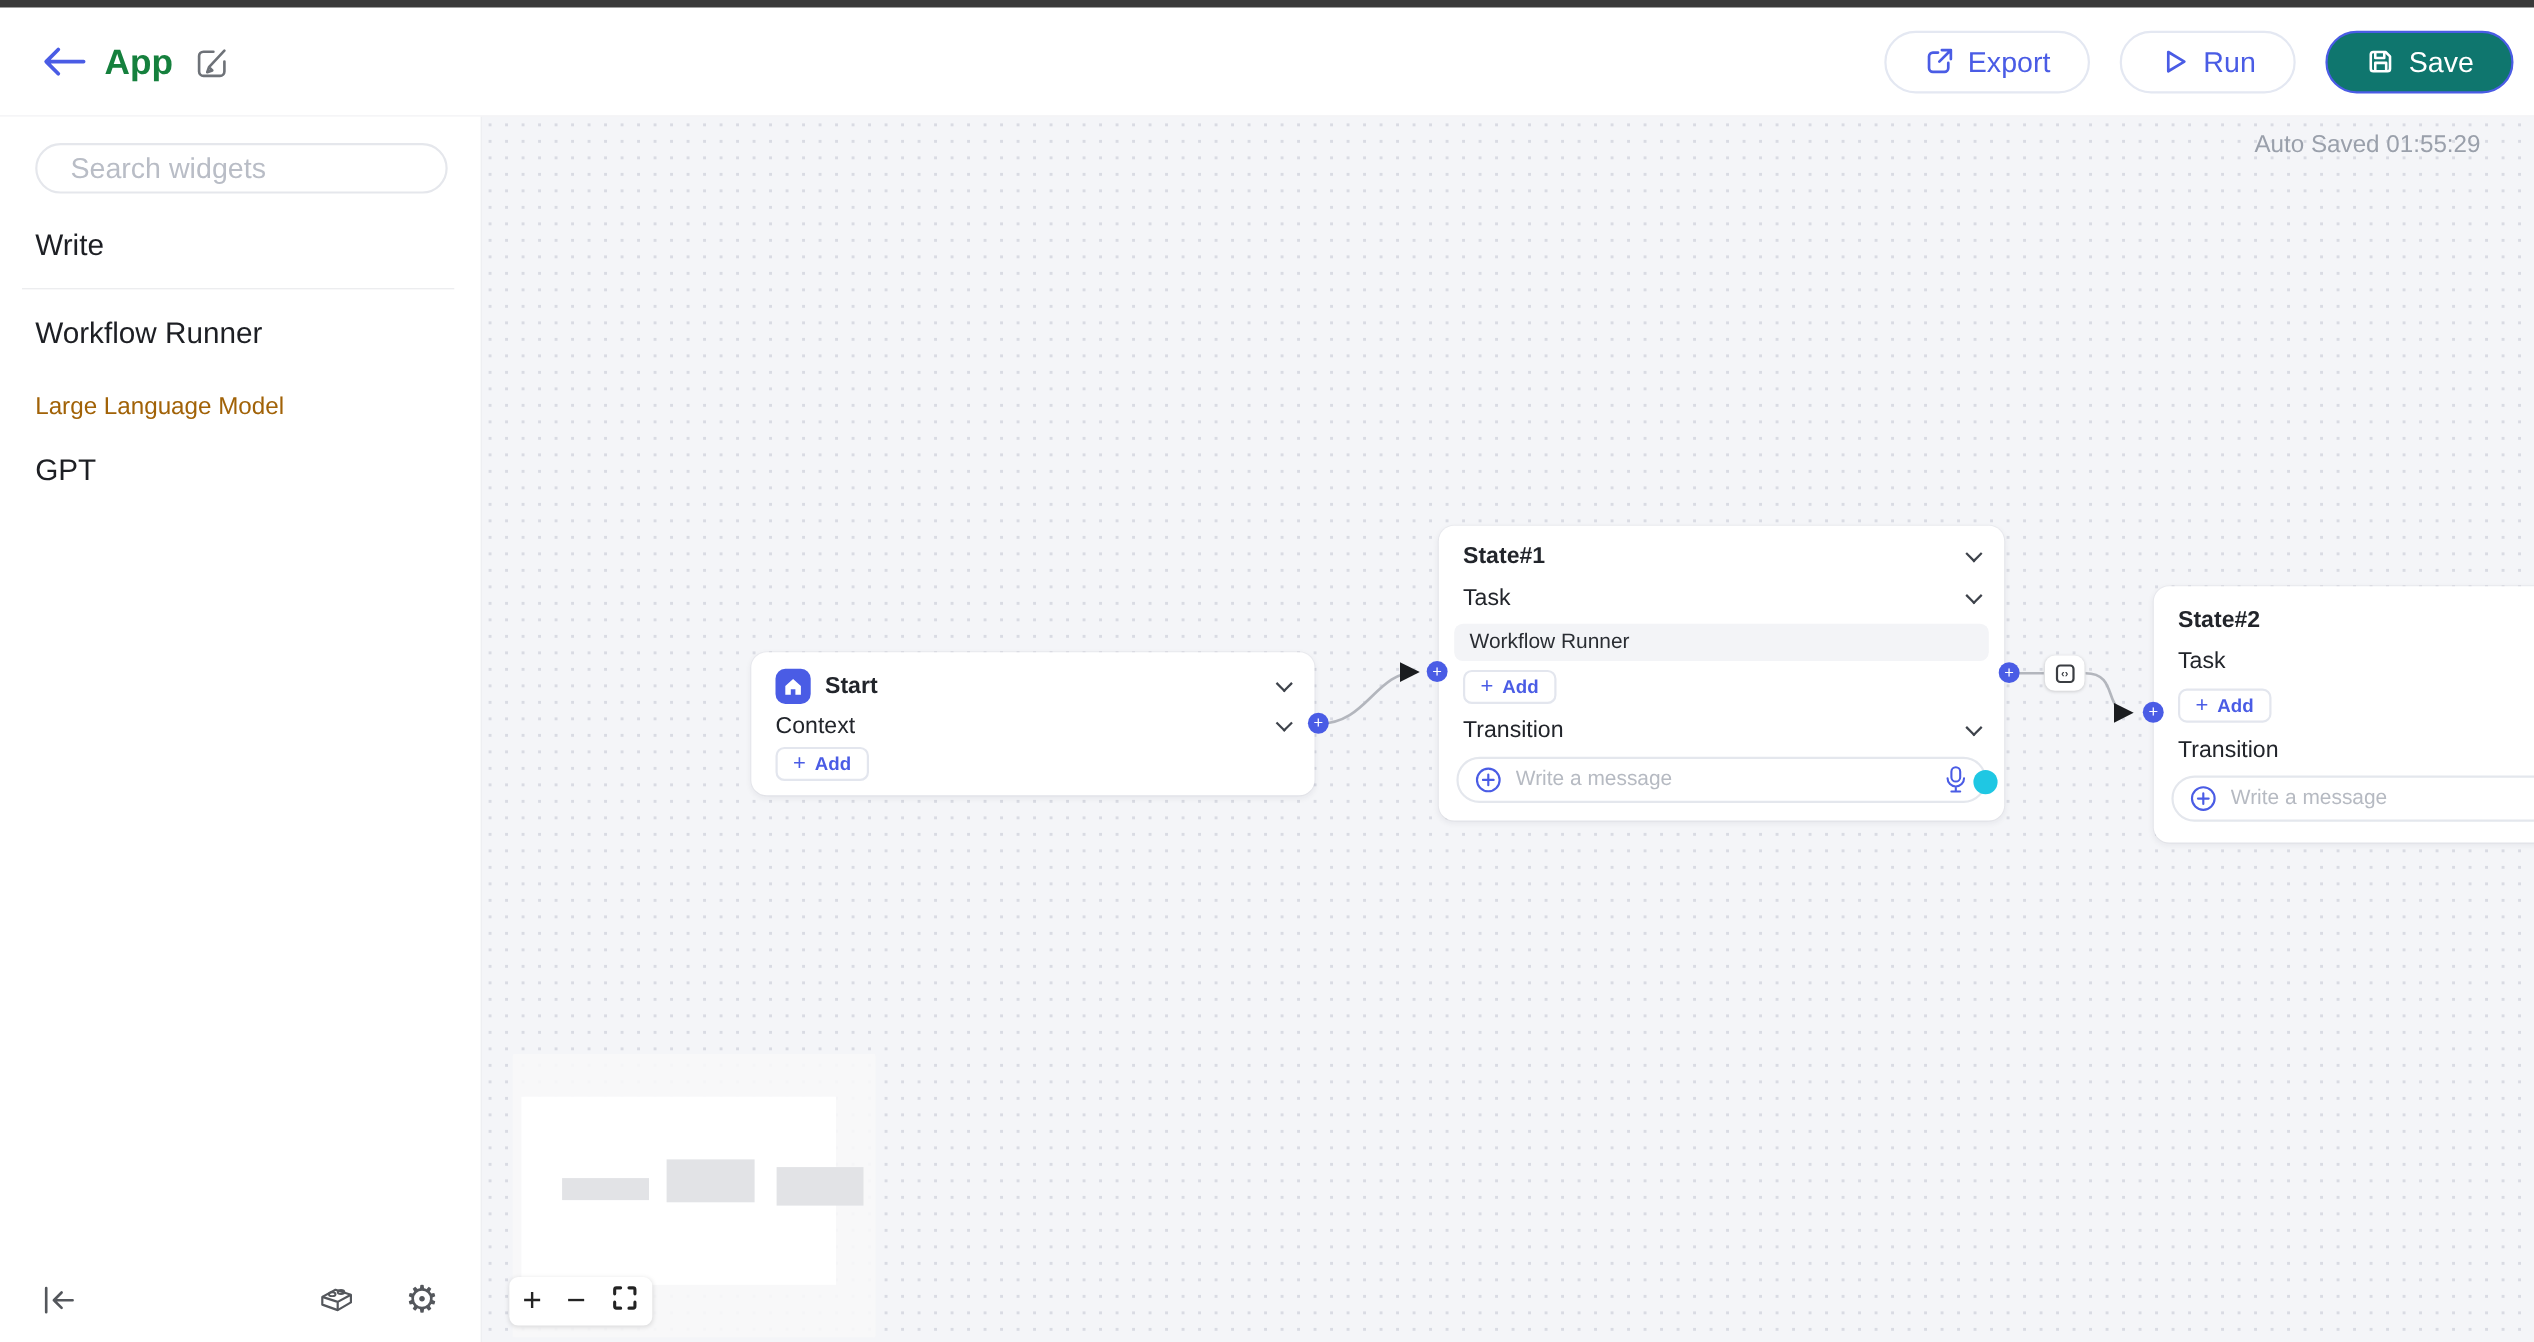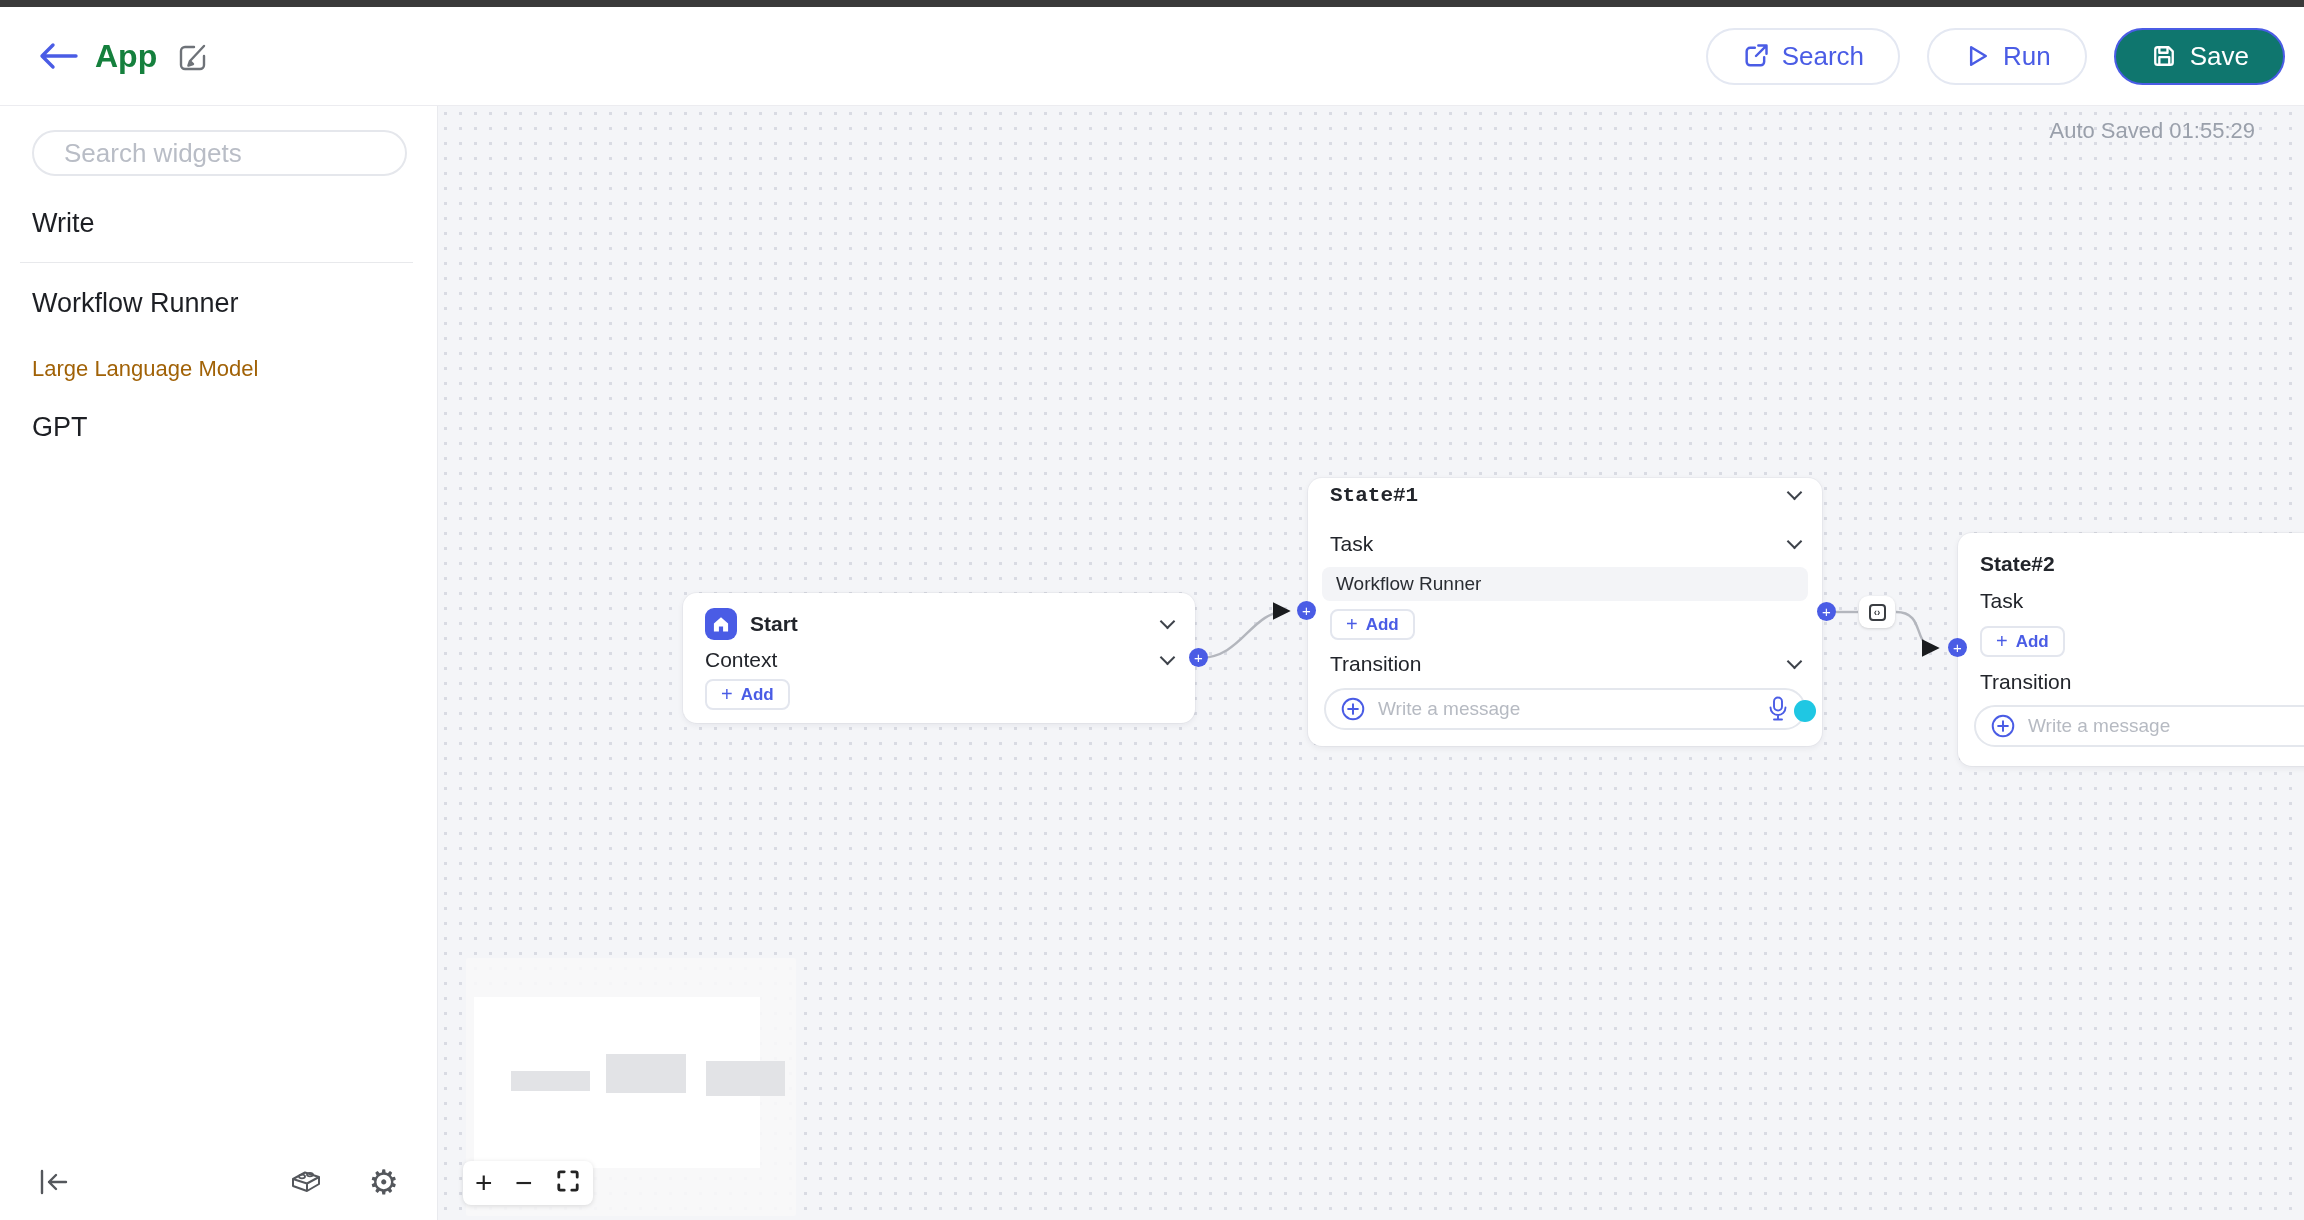--- a/index.html
+++ b/index.html
@@ -112,21 +112,21 @@
       <path d="M13 21 L27 6 M13 21 l-1.6 4.6 4.6-1.6 z" fill="none" stroke="#6e7278" stroke-width="2.4" stroke-linecap="round" stroke-linejoin="round"></path>
     </svg>
   </div>
   <div class="header-spacer"></div>
 
   <div class="hbtn">
     <svg width="28" height="28" viewBox="0 0 24 24">
       <path d="M11 5 H7 a3 3 0 0 0-3 3 v9 a3 3 0 0 0 3 3 h9 a3 3 0 0 0 3-3 v-4" fill="none" stroke="#4a5ce5" stroke-width="2.1" stroke-linecap="round"></path>
       <path d="M14 3 h7 v7 M20.5 3.5 L12 12" fill="none" stroke="#4a5ce5" stroke-width="2.1" stroke-linecap="round" stroke-linejoin="round"></path>
     </svg>
-    <span>Search</span>
+    <span>Export</span>
   </div>
 
   <div class="hbtn">
     <svg width="28" height="28" viewBox="0 0 24 24">
       <path d="M7 4.5 L19.5 12 L7 19.5 Z" fill="none" stroke="#4a5ce5" stroke-width="2.1" stroke-linejoin="round"></path>
     </svg>
     <span>Run</span>
   </div>
 
   <div class="hbtn primary">
@@ -206,21 +206,21 @@
         <span class="grow"></span>
         <span class="chev"></span>
       </div>
       <div class="add-btn" style="left:22px; top:86px;">
         <span class="plus">+</span>
         <span>Add</span>
       </div>
     </div>
 
     <div class="node" style="left:870px; top:372px; width:514px; height:268px;">
-      <div class="nrow" style="top:2px; height:30px;font-family:Liberation Mono, monospace;">
+      <div class="nrow" style="top:13px; height:30px;">
         <span class="ntext">State#1</span>
         <span class="grow"></span>
         <span class="chev"></span>
       </div>
       <div class="nrow" style="top:51px; height:30px;">
         <span class="ntext" style="font-weight:500;">Task</span>
         <span class="grow"></span>
         <span class="chev"></span>
       </div>
       <div class="task-item" style="top:89px;">Workflow Runner</div>

